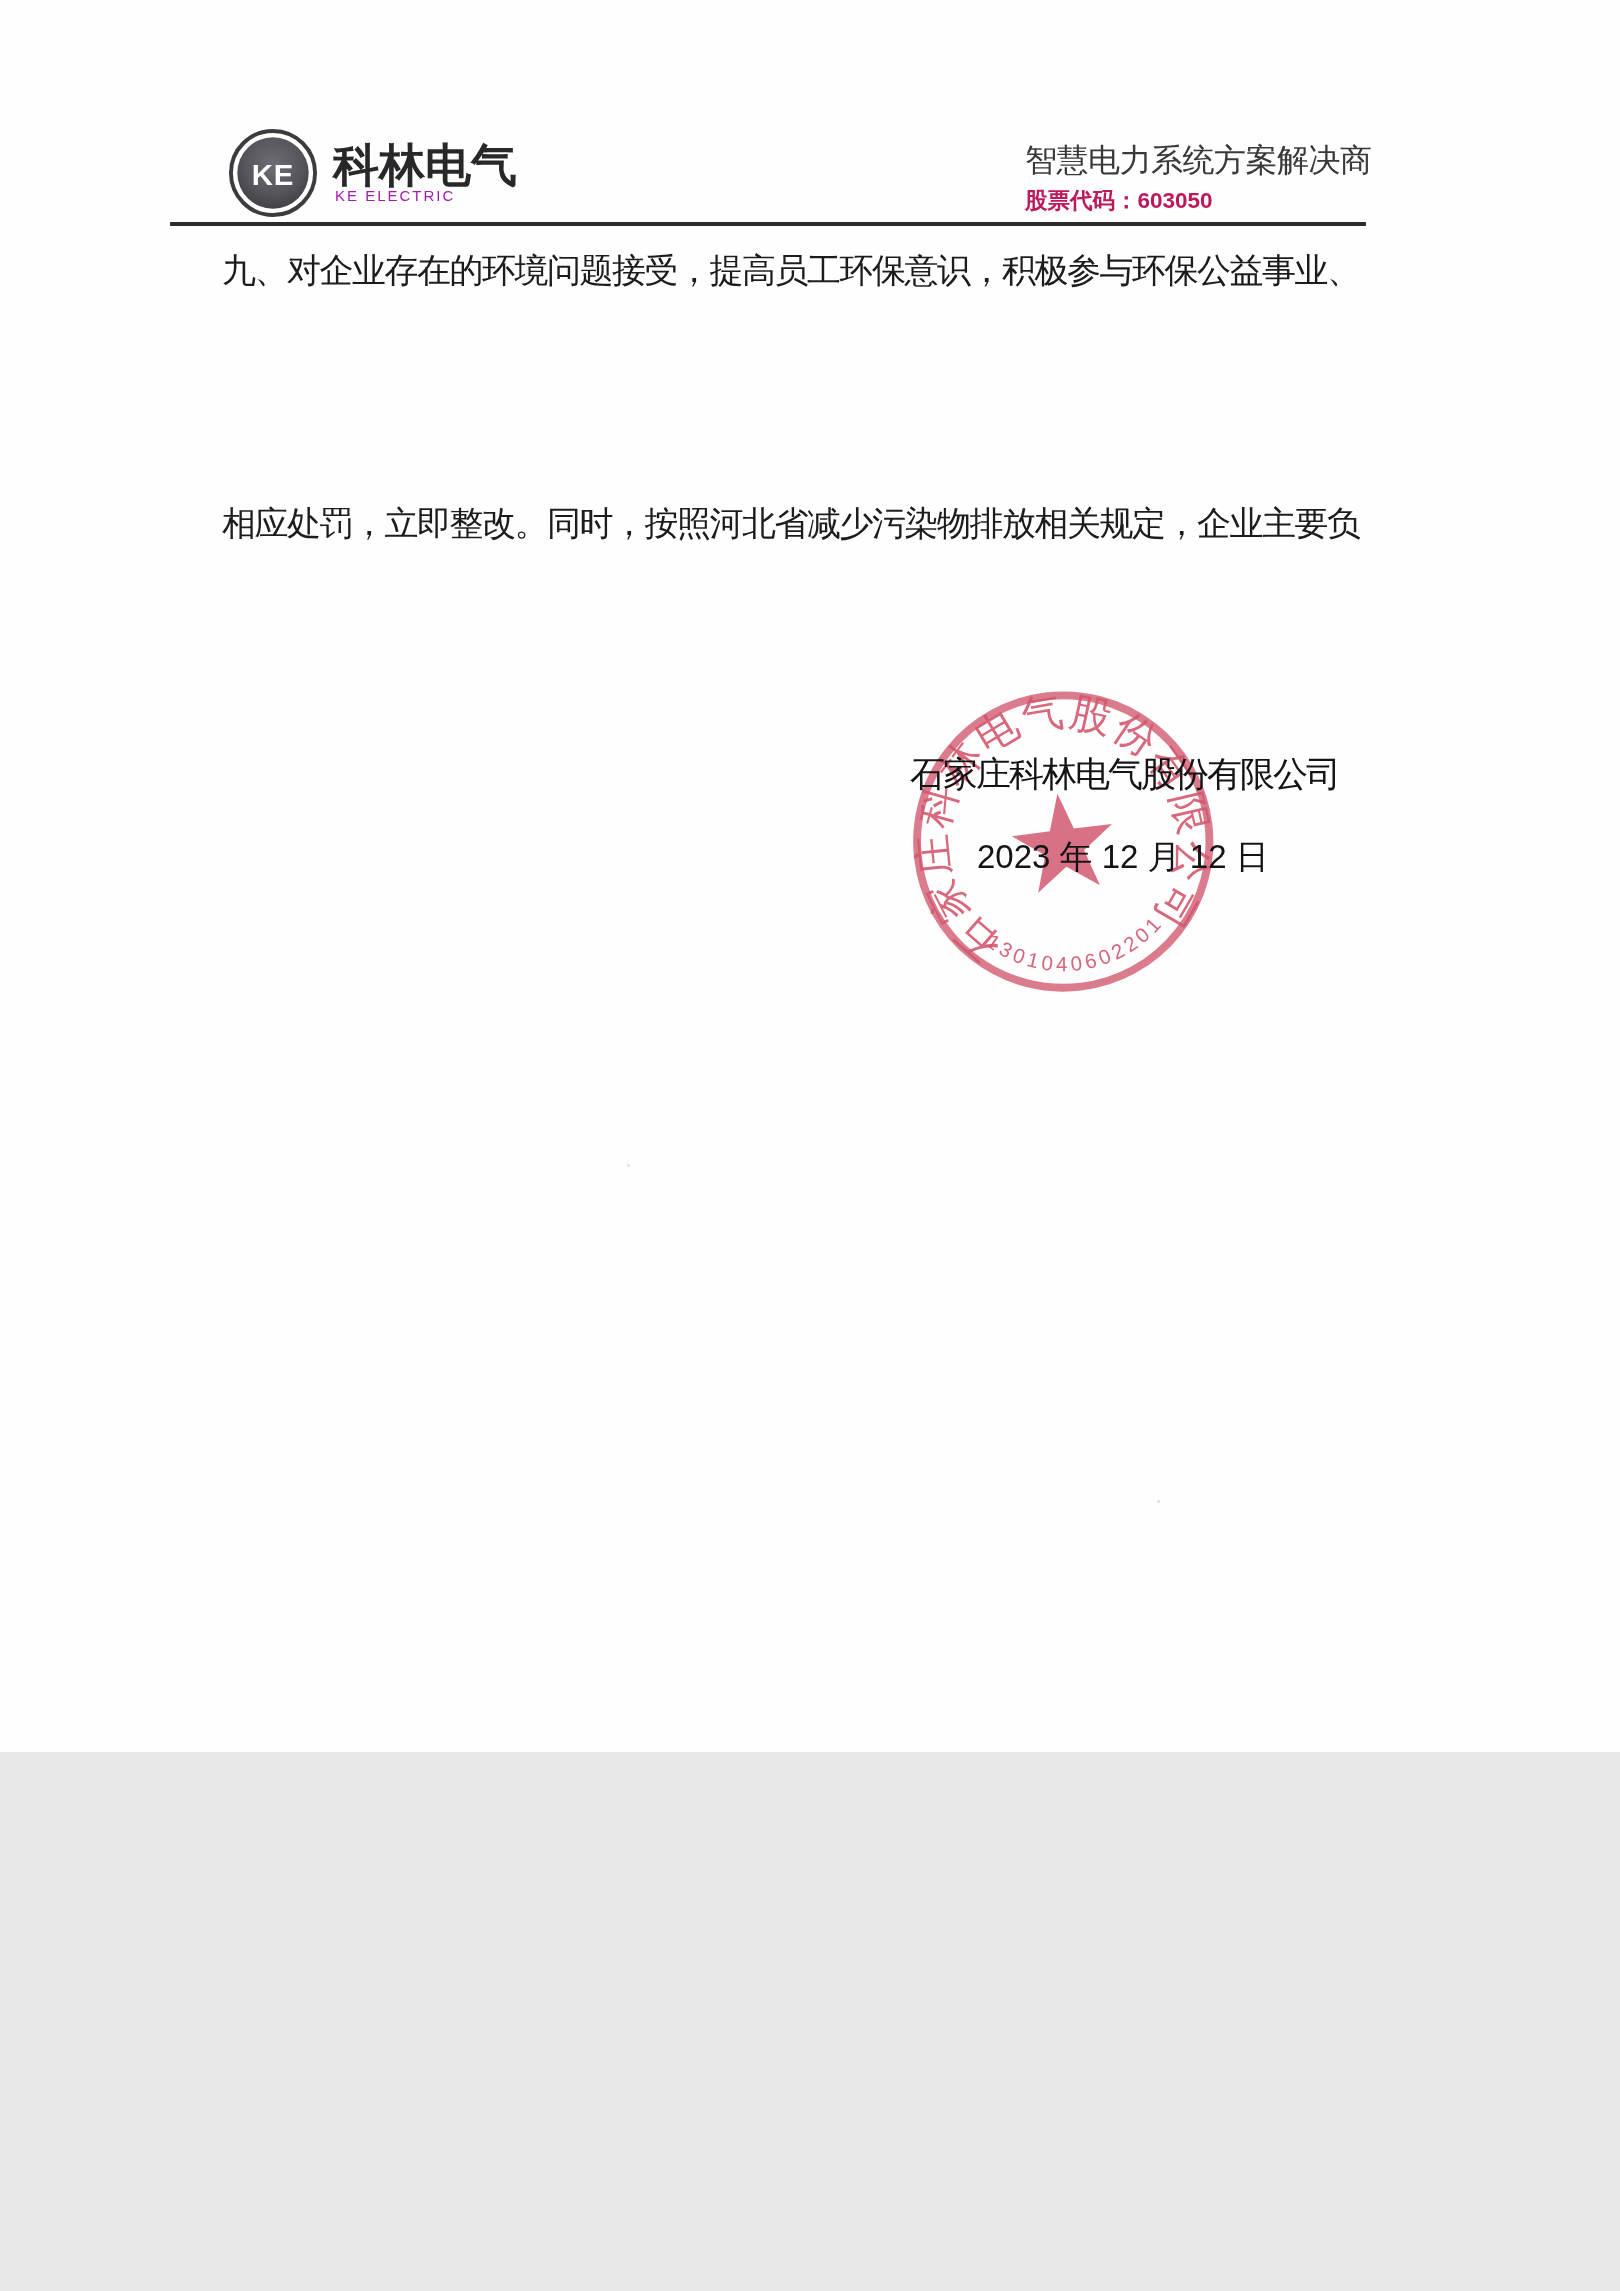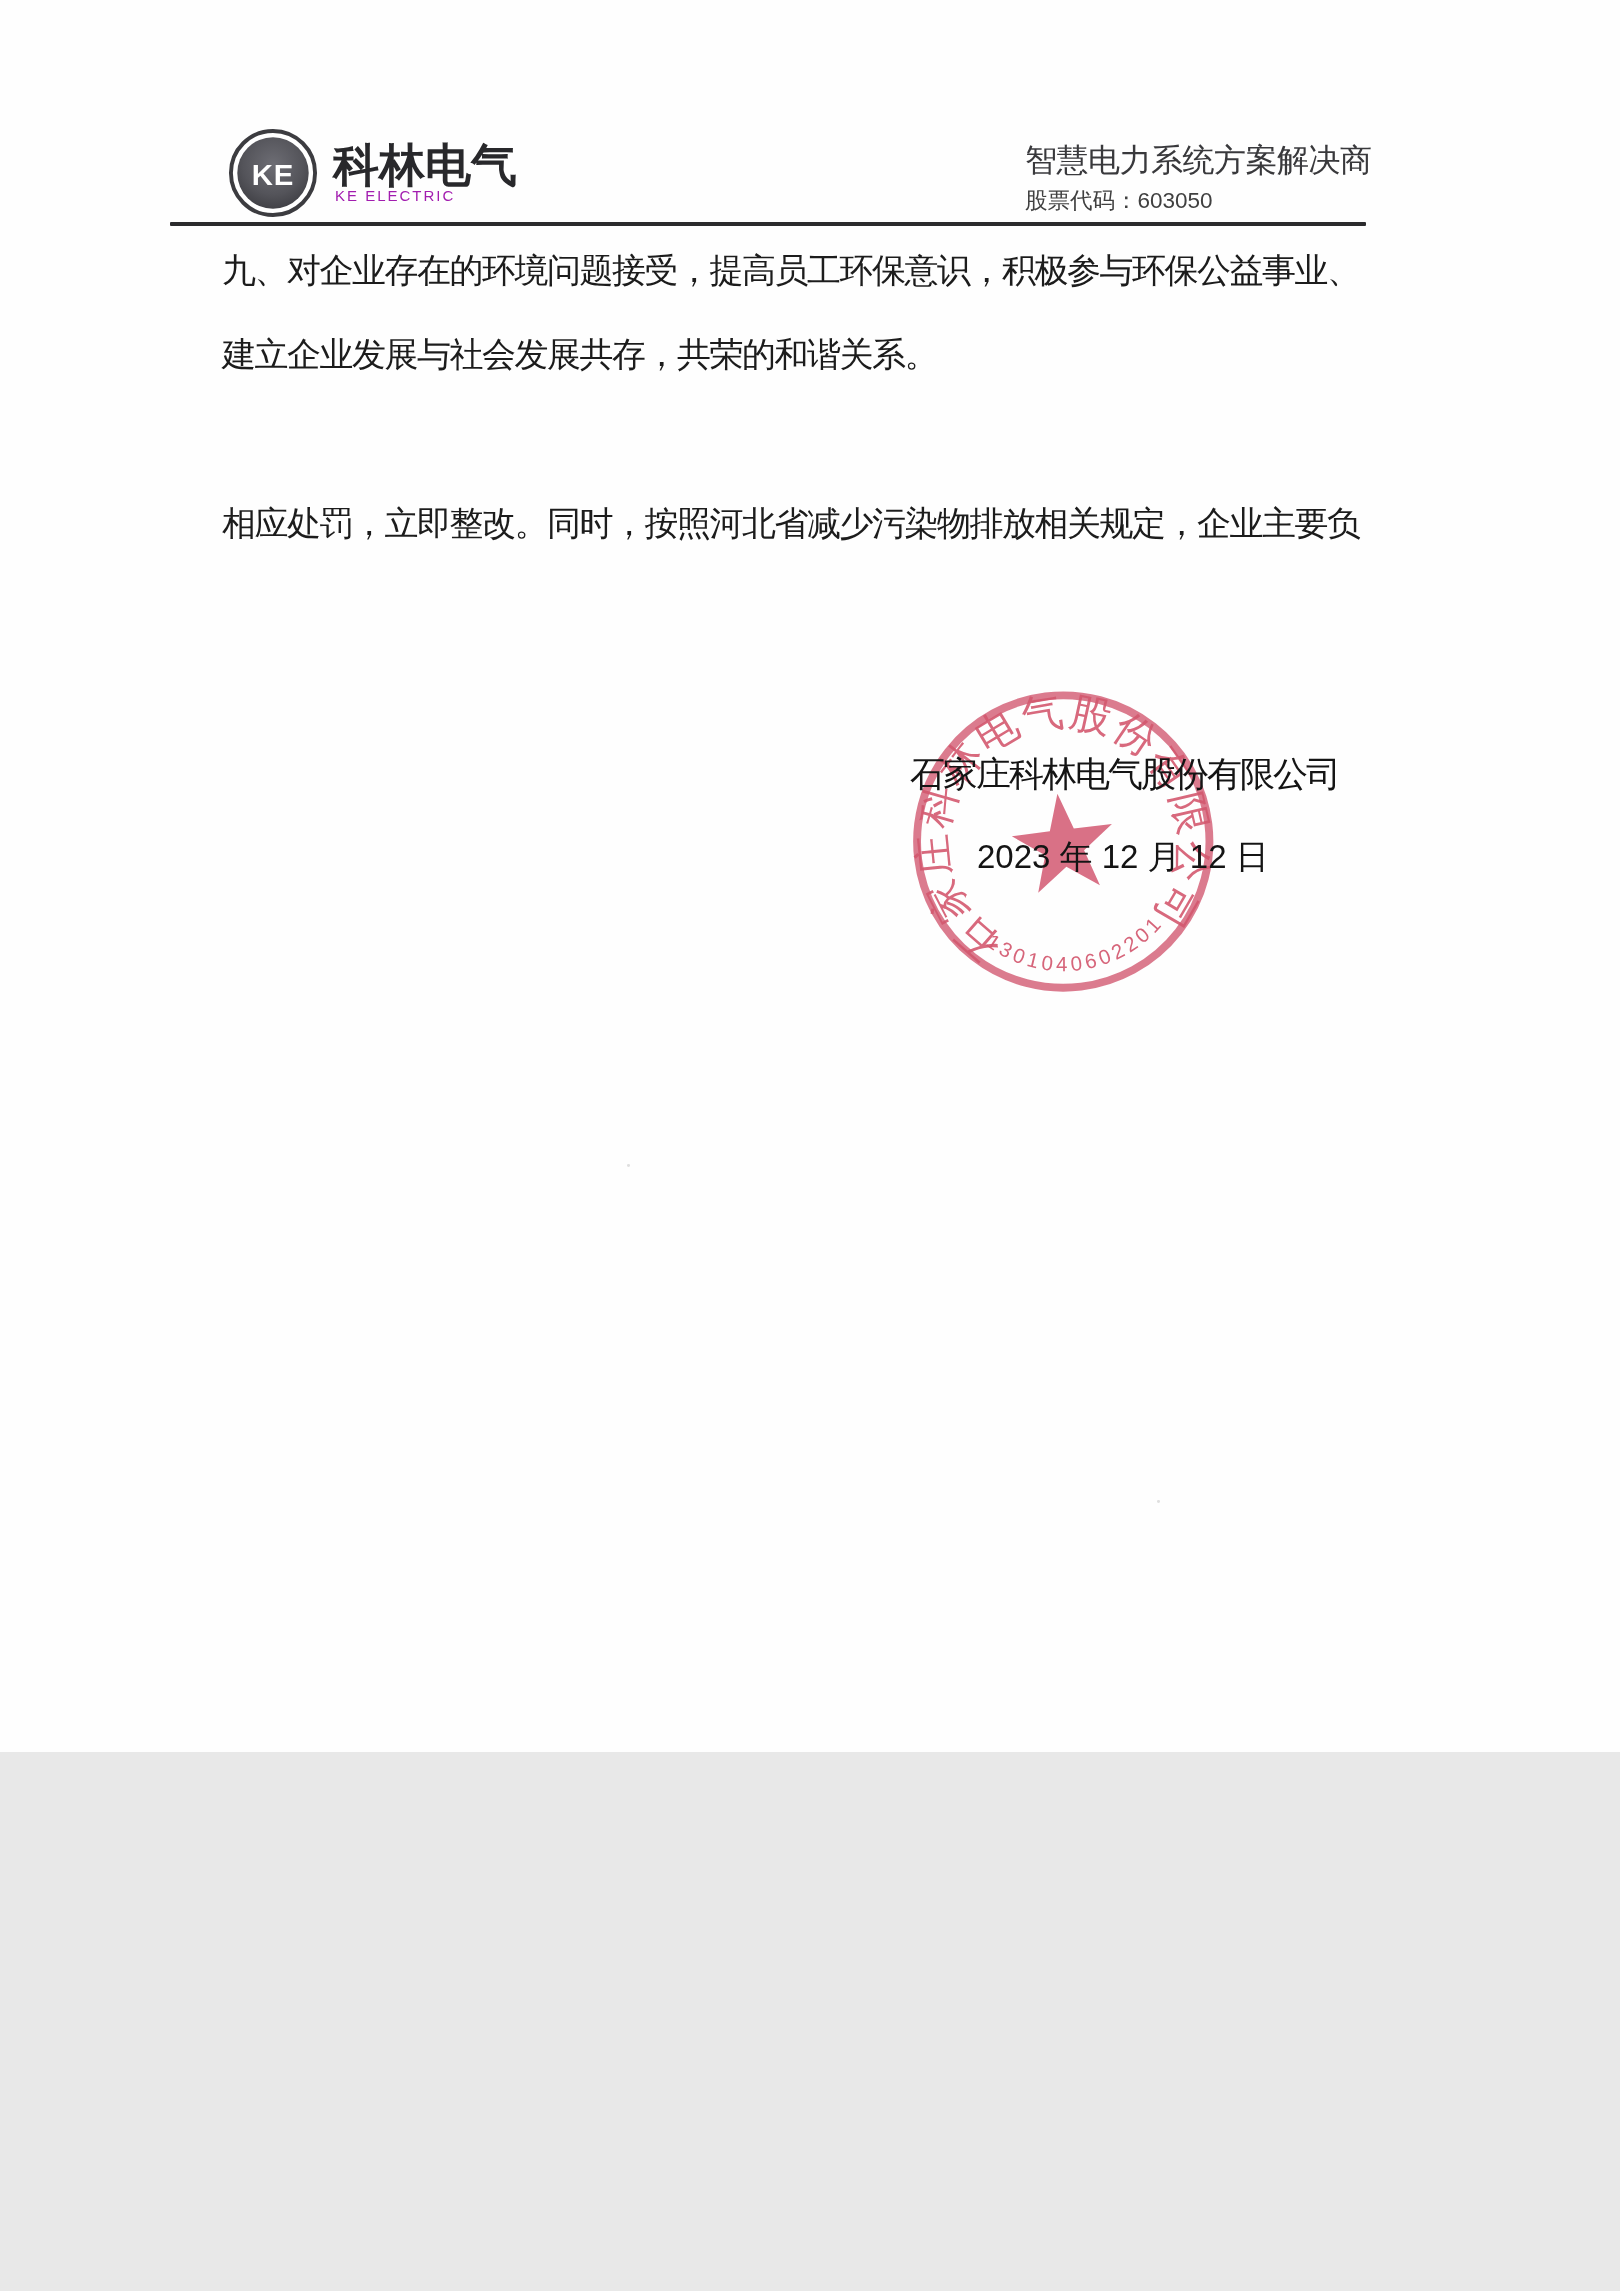--- a/index.html
+++ b/index.html
@@ -24,21 +24,21 @@
   .brand-en{
     left:335px;top:187px;
     font-size:15px;color:#a21caf;letter-spacing:2px;white-space:nowrap;
   }
   .tagline{
     left:1025px;top:139px;
     font-size:32px;color:#39393c;letter-spacing:-0.5px;white-space:nowrap;
   }
   .stock-code{
     left:1025px;top:185px;
-    font-size:22.5px;color:#404040;white-space:nowrap;
+    font-size:22.5px;color:#be185d;white-space:nowrap;font-weight:bold;
   }
   .header-rule{
     left:170px;top:222px;width:1196px;height:3.9px;
     background:#2b2b2d;border-radius:1px;
   }
 
   
   .body-line{
     left:222px;
     font-size:34px;letter-spacing:-1.5px;line-height:43px;height:43px;
@@ -90,21 +90,20 @@
 
   <div class="abs brand-cn">科林电气</div>
   <div class="abs brand-en">KE ELECTRIC</div>
 
   <div class="abs tagline">智慧电力系统方案解决商</div>
   <div class="abs stock-code">股票代码：603050</div>
 
   <div class="abs header-rule"></div>
 
   <div class="abs body-line bl-0">九、对企业存在的环境问题接受，提高员工环保意识，积极参与环保公益事业、</div>
-  <div class="abs body-line bl-1">建立企业发展与社会发展共存，共荣的和谐关系。</div>
   <div class="abs body-line bl-3">相应处罚，立即整改。同时，按照河北省减少污染物排放相关规定，企业主要负</div>
 
   <div class="abs seal">
     <svg width="363" height="363" viewBox="0 0 370 370">
       <g transform="rotate(-7 185 185)" fill="none">
 
         <circle cx="185" cy="183" r="149" stroke="#d0506a" stroke-width="8" stroke-opacity="0.82"></circle>
 
         <path id="sealRingPath" d="M 112.4 276.5 A 118 118 0 1 1 257.6 276.5" fill="none"></path>
         <text font-size="42" fill="#cf4a63" fill-opacity="0.9">

